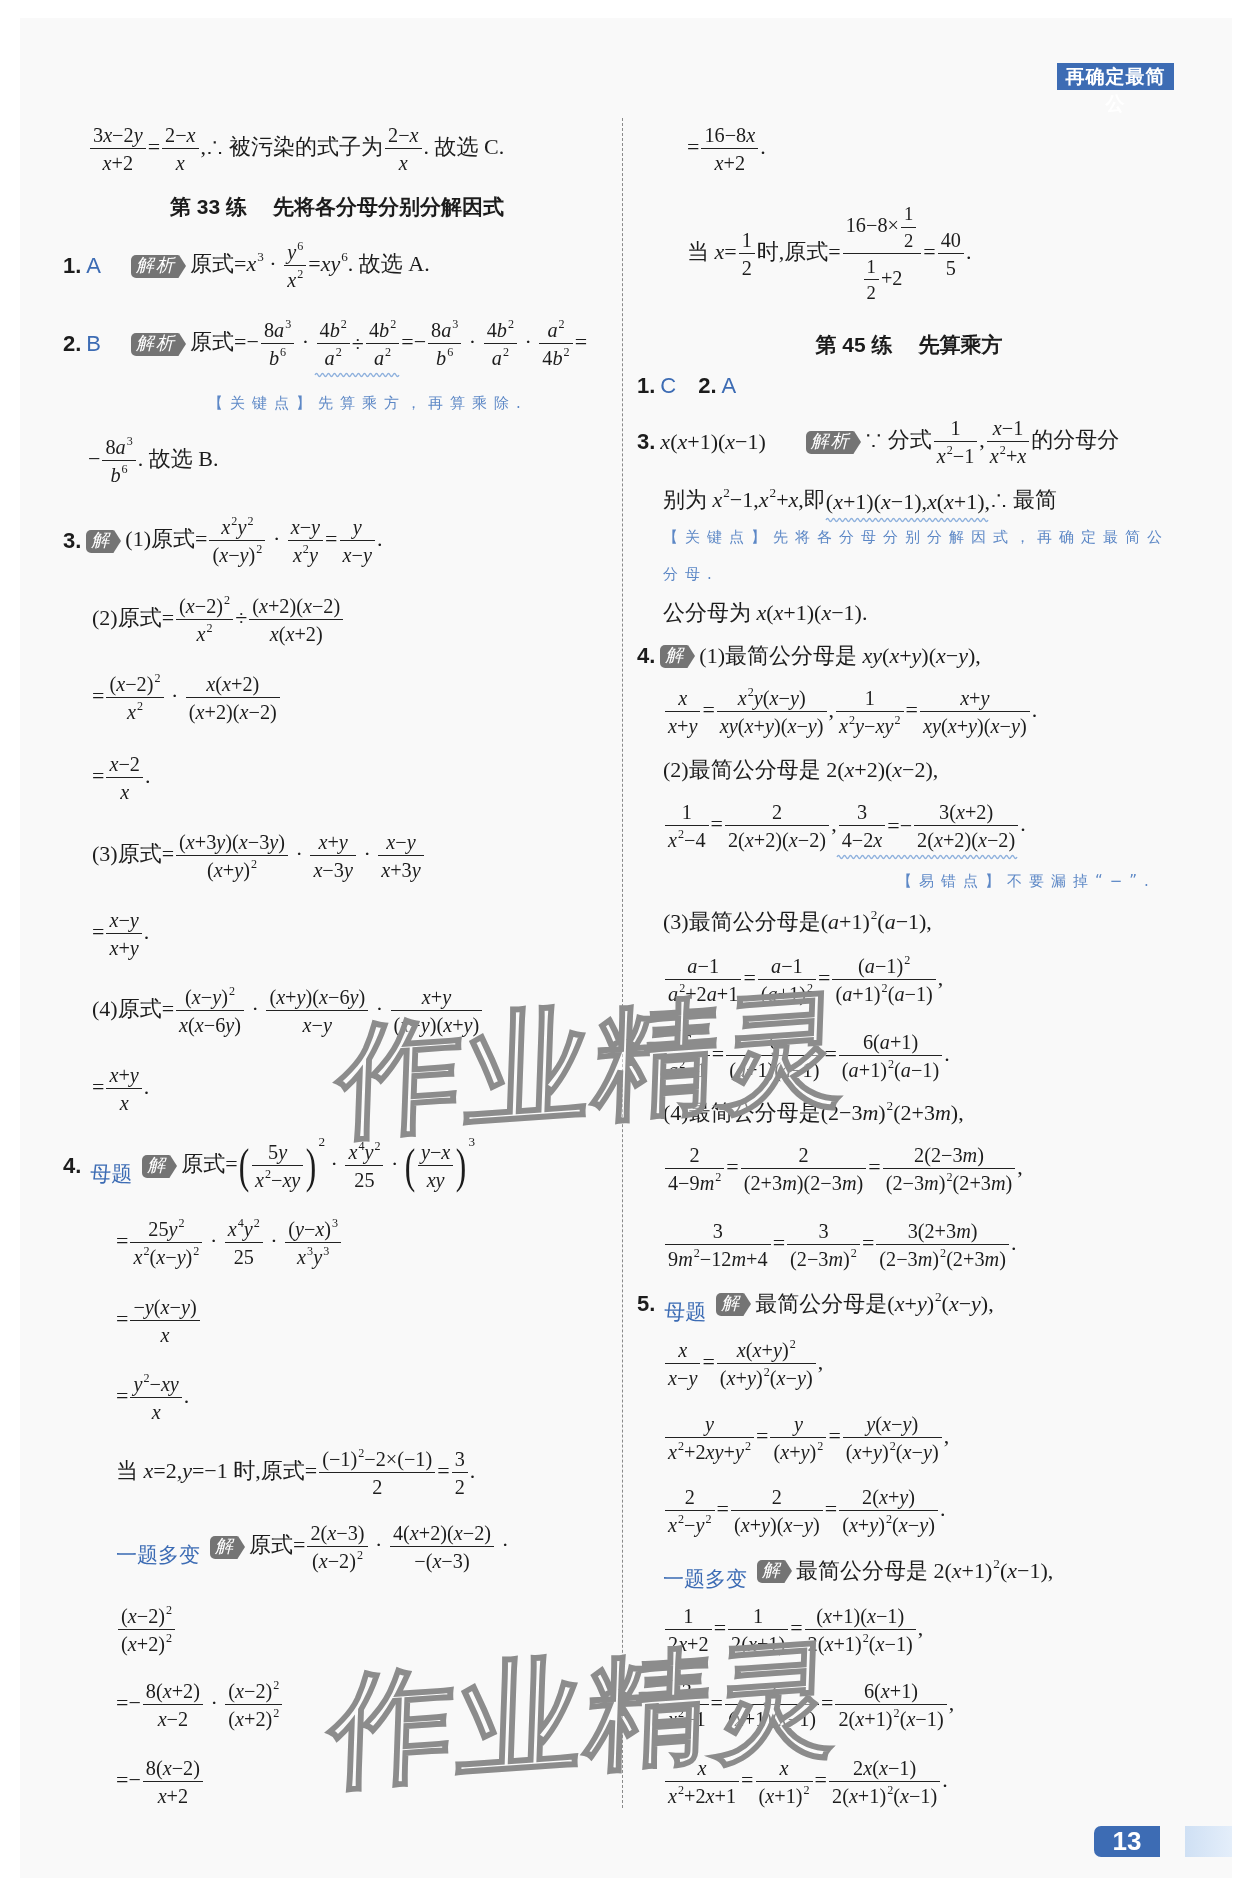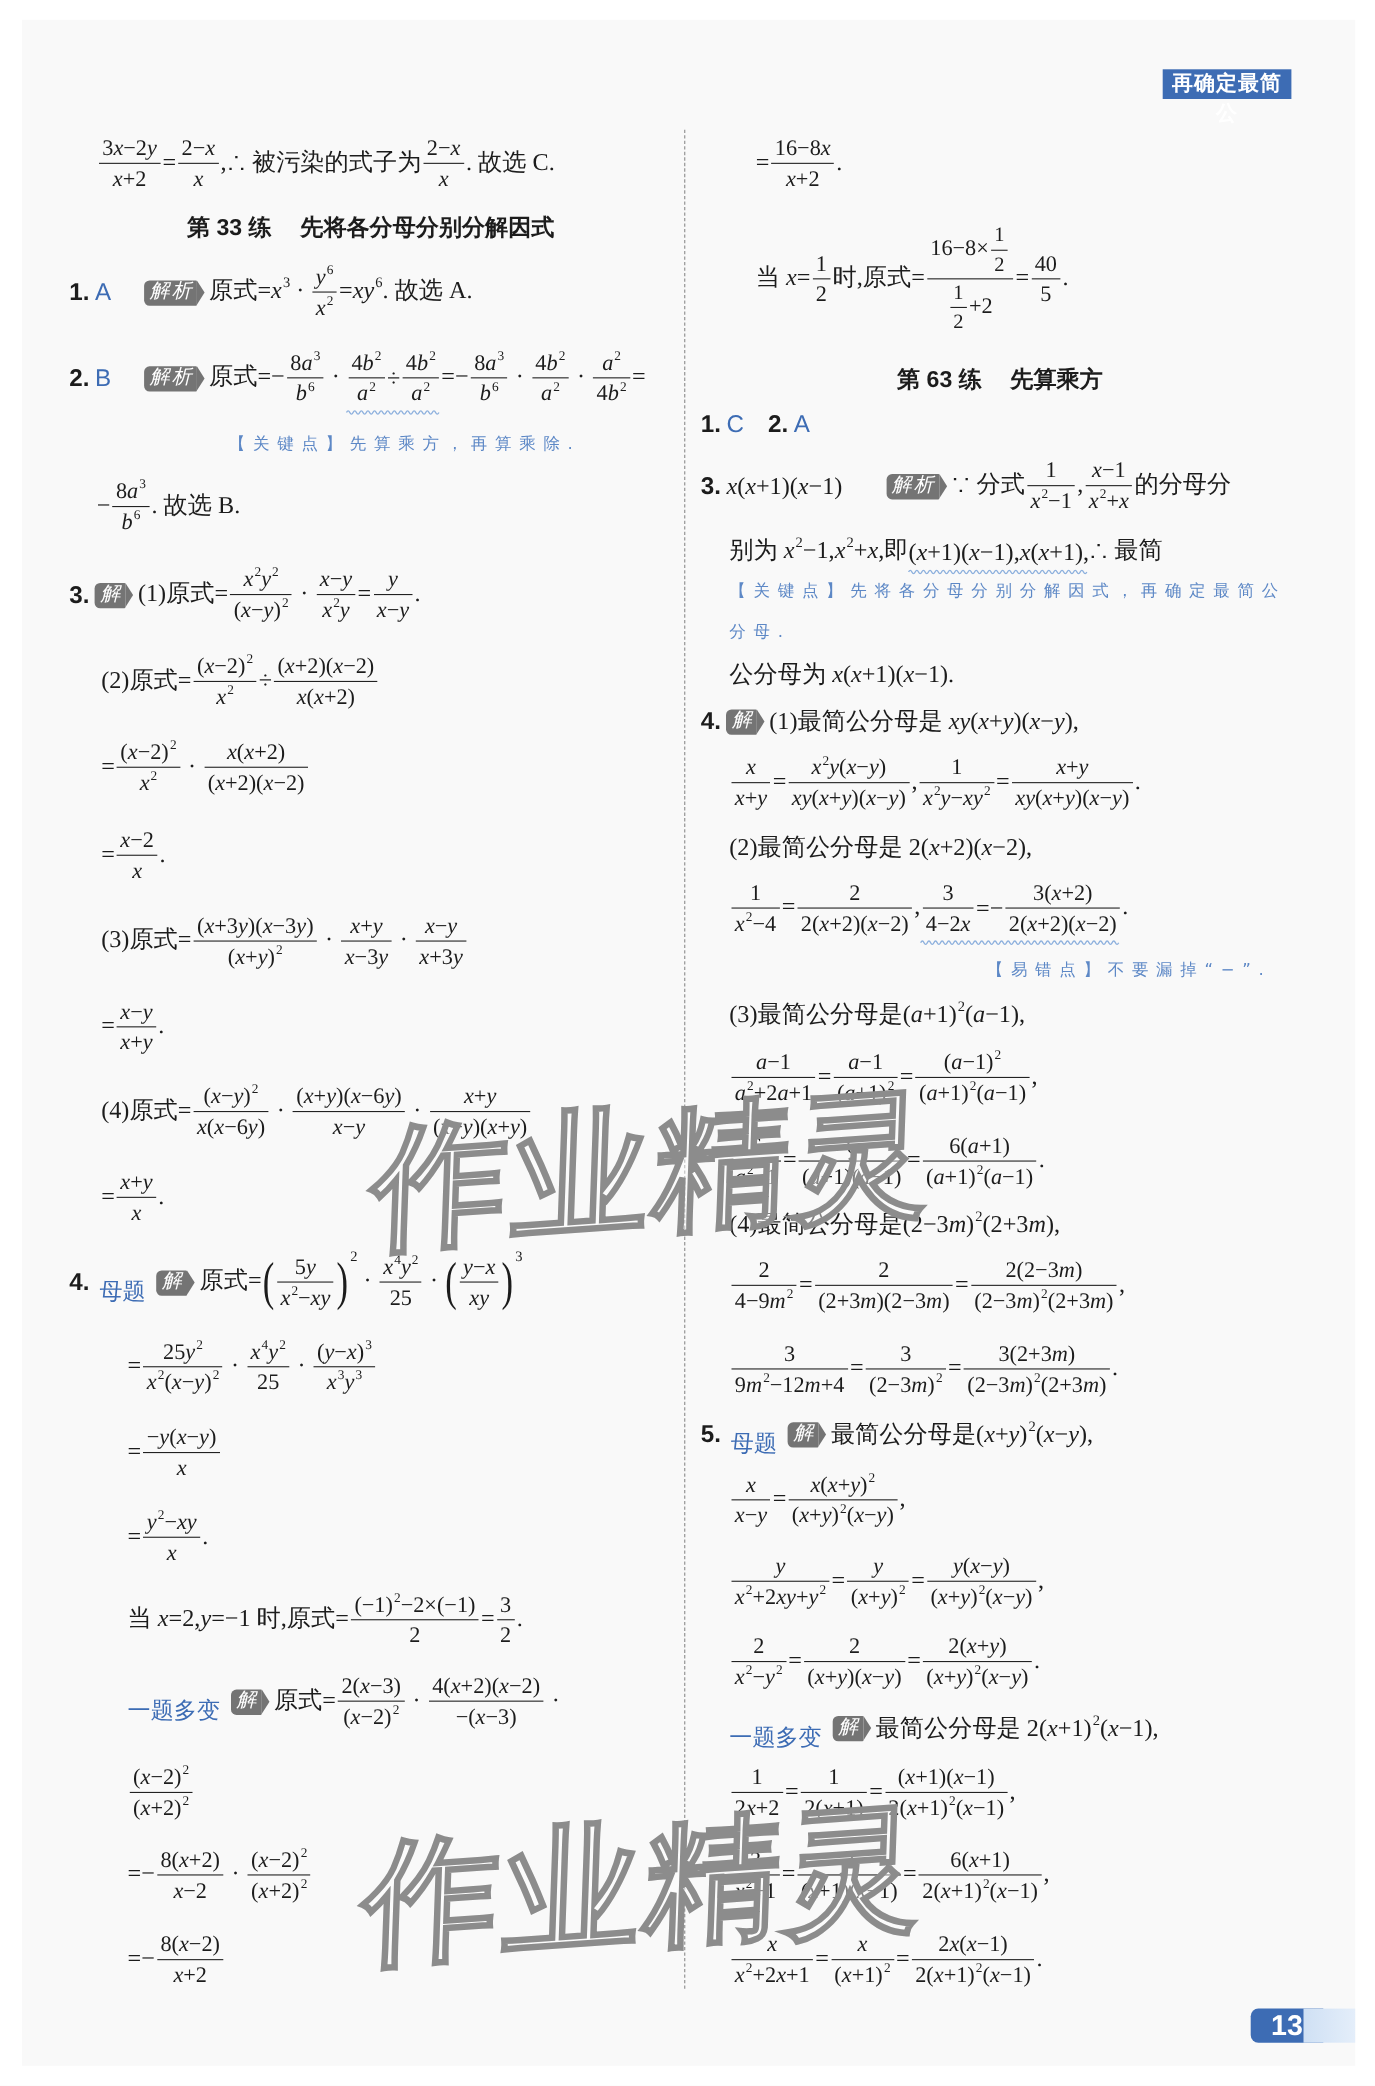--- a/index.html
+++ b/index.html
@@ -55,21 +55,21 @@
     }
     .tag::after{
       content:"";position:absolute;right:-7px;top:0;width:0;height:0;
       border-left:7px solid var(--tag);border-top:11.5px solid transparent;border-bottom:11.5px solid transparent;
     }
     .ansmath{margin-right:40px;}
     .heading{font-family:"Liberation Sans","DejaVu Sans",sans-serif;font-weight:bold;font-size:21px;}
     .heading .h-label{margin-right:26px;}
     .note{font-family:"DejaVu Sans",sans-serif;font-size:15px;color:var(--note);letter-spacing:7px;}
     .pagenum{
-      position:absolute;left:1137px;top:1826px;width:66px;height:31px;
+      position:absolute;left:1094px;top:1826px;width:66px;height:31px;
       background:var(--accent);border-radius:7px 0 0 7px;color:#fff;
       font-family:"Liberation Sans","DejaVu Sans",sans-serif;font-weight:bold;font-size:26px;
       line-height:31px;text-align:center;
     }
     .pageband{position:absolute;left:1185px;top:1826px;width:47px;height:31px;background:linear-gradient(90deg,#cfe0f4,#e4eefa);}
     .wm{
       position:absolute;white-space:nowrap;pointer-events:none;
       font-family:"DejaVu Sans",sans-serif;font-weight:bold;font-size:124px;letter-spacing:4px;
       color:rgba(252,252,252,0.45);-webkit-text-stroke:2px #8c8c8c;
       transform:rotate(-4deg) skewX(-6deg);transform-origin:left center;
@@ -320,21 +320,21 @@
             <span class="num">1</span>
             <span class="den">2</span>
           </span>+2</span>
       </span>=<span class="frac">
         <span class="num">40</span>
         <span class="den">5</span>
       </span>.</span>
   </div>
 
 <div class="ln center heading" style="left:909px;top:345px">
-  <span class="h-label">第 63 练</span>
+  <span class="h-label">第 45 练</span>
   <span>先算乘方</span>
 </div>
 
 <div class="ln" style="left:637px;top:386px">
   <span class="qnum">1.</span>
   <span class="ans tight">C</span>
   <span class="qnum">2.</span>
   <span class="ans">A</span>
 </div>
 

